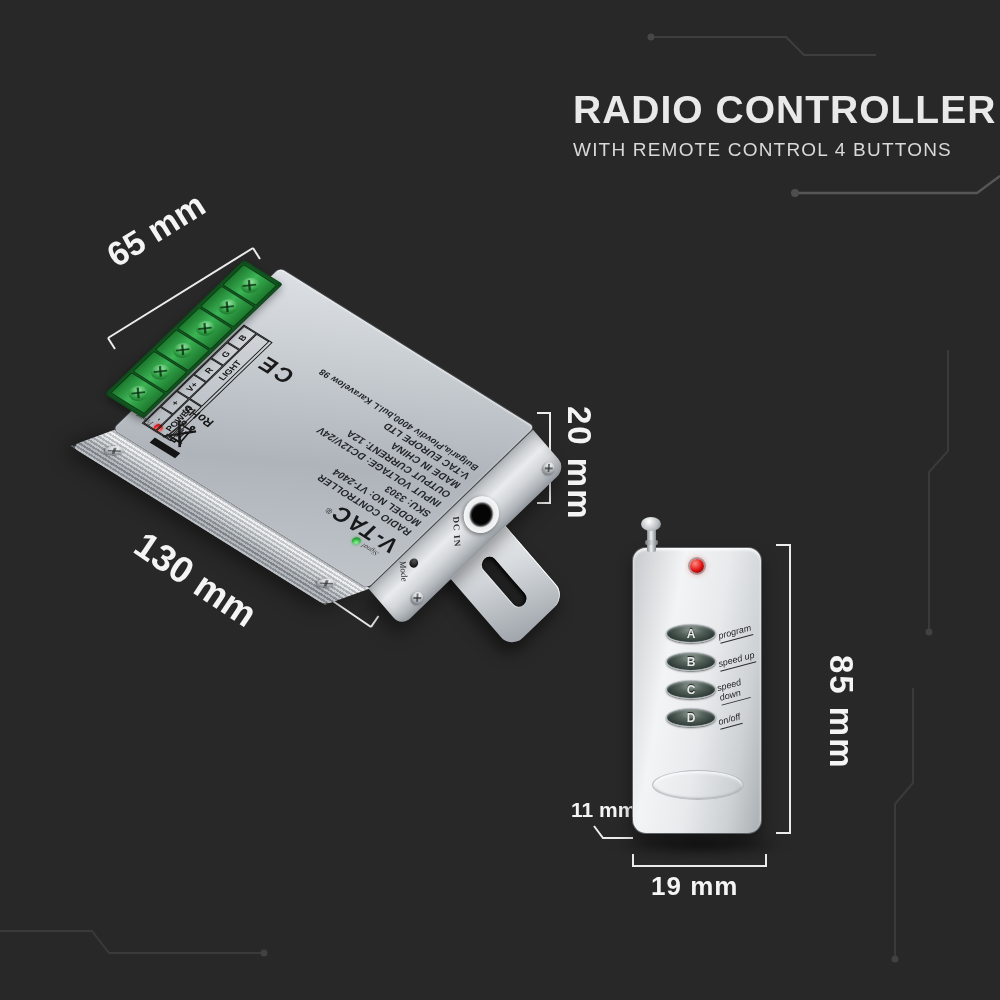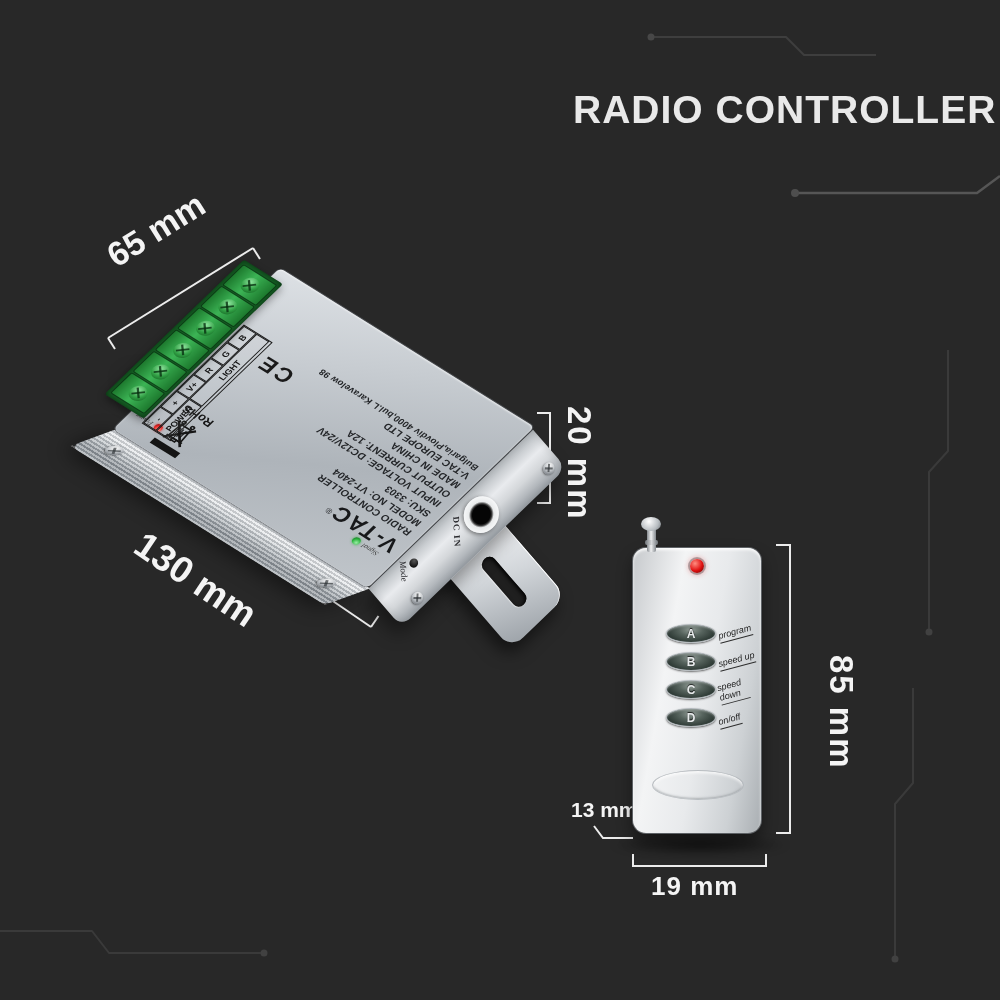--- a/index.html
+++ b/index.html
@@ -172,27 +172,28 @@
           <path d="M633 854 V866 H766 V854"></path>
         </g>
       <g>
           <path d="M594 826 L603 838 H633"></path>
         </g>
     </g>
   </svg>
 
   <div class="abs title-block">
     <div class="title-main">RADIO CONTROLLER</div>
+    <div class="title-sub">WITH REMOTE CONTROL 4 BUTTONS</div>
   </div>
 
   <div class="abs dim dim-65">65 mm</div>
   <div class="abs dim dim-130">130 mm</div>
   <div class="abs dim dim-20">20 mm</div>
   <div class="abs dim dim-85">85 mm</div>
-  <div class="abs dim dim-11">13 mm</div>
+  <div class="abs dim dim-11">11 mm</div>
   <div class="abs dim dim-36">19 mm</div>
 
   <div class="abs device-shadow"></div>
   <div class="abs device-group">
 
     <div class="abs ear">
       <div class="abs ear-slot"></div>
     </div>
 
     <div class="abs endcap">

